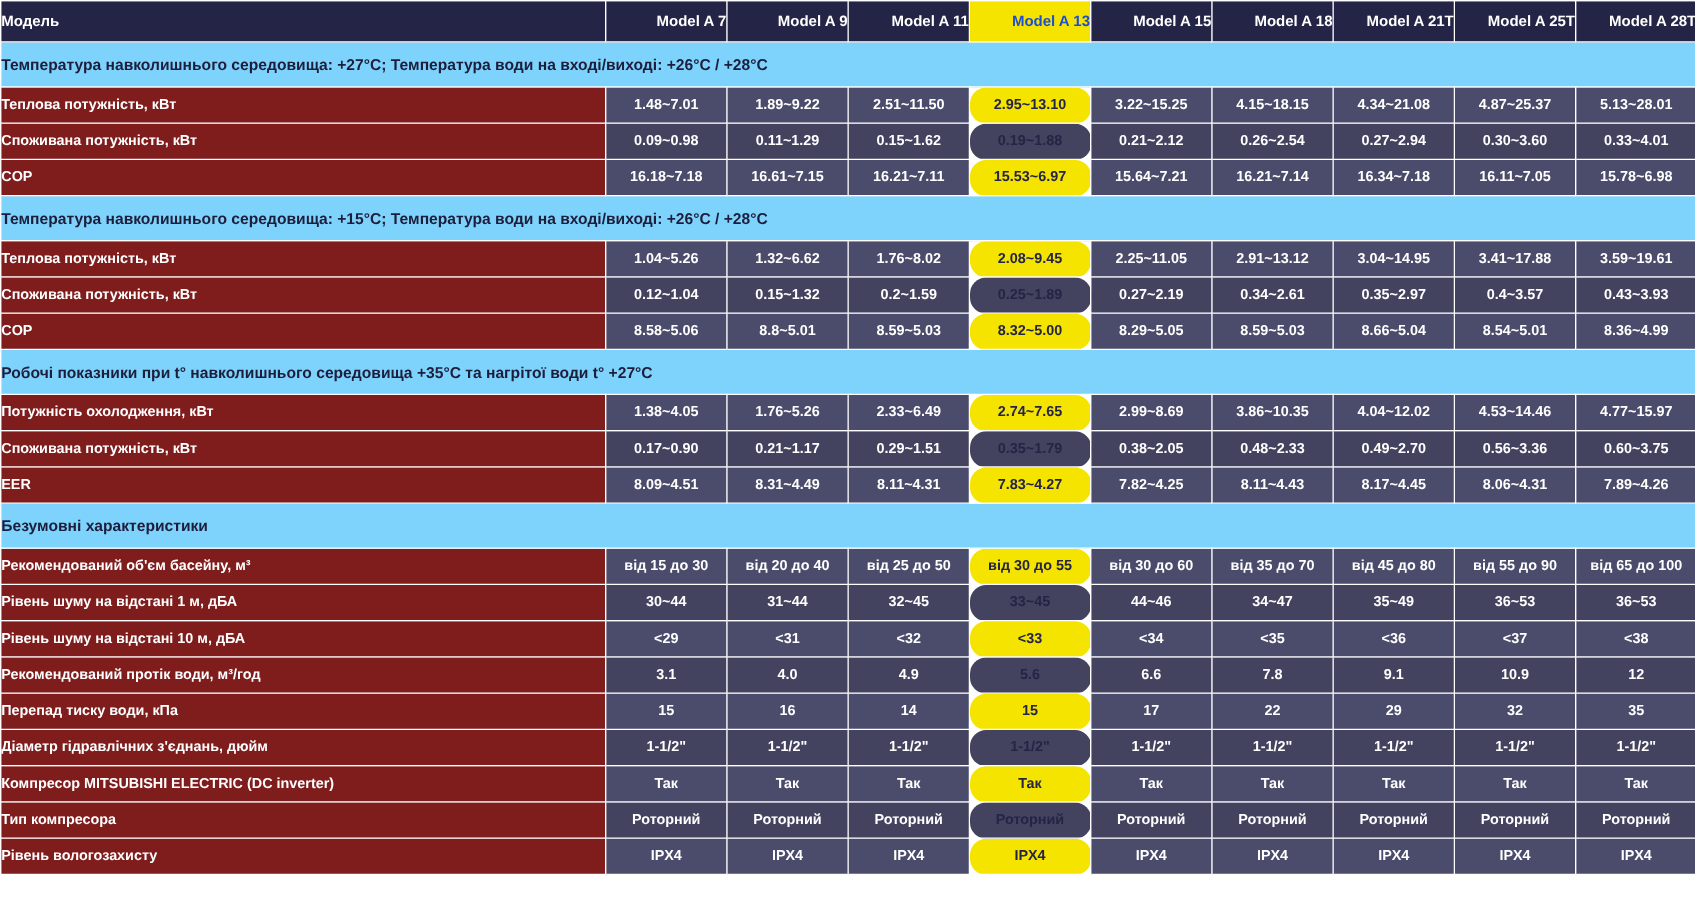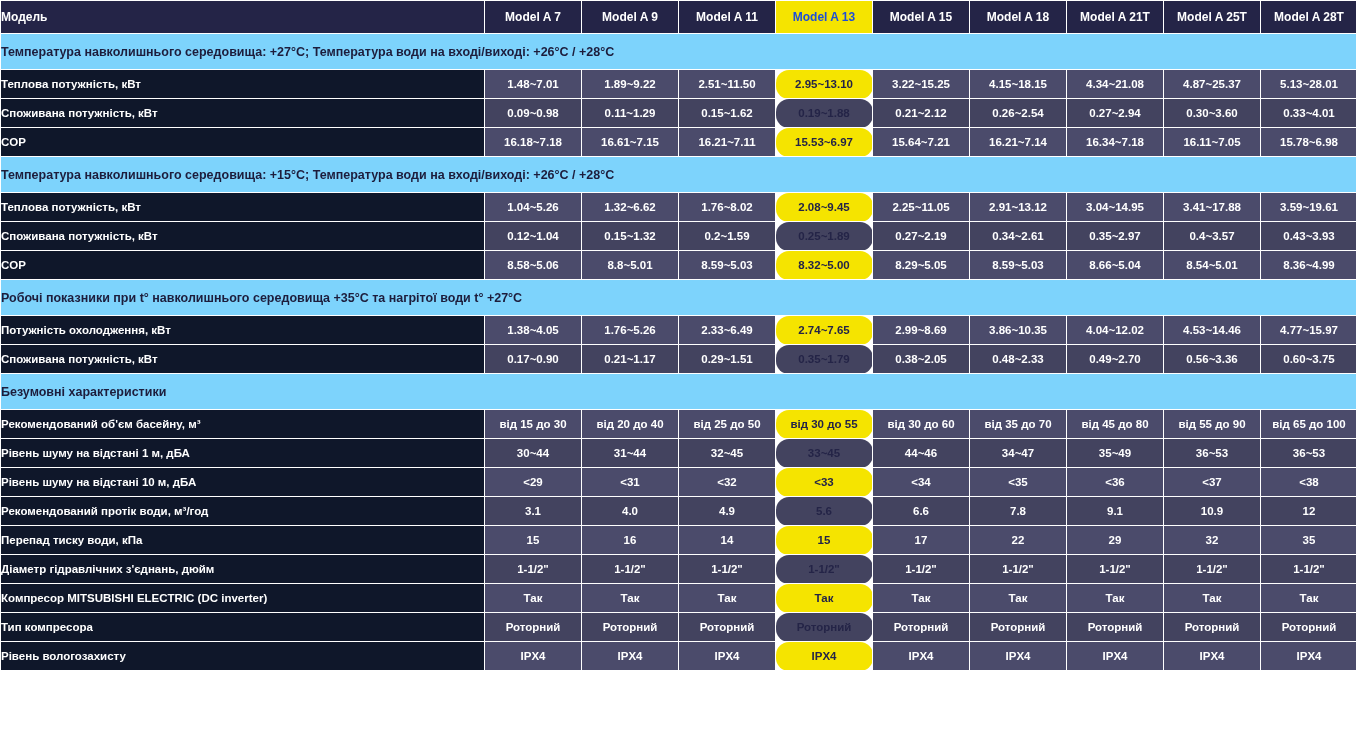--- a/index.html
+++ b/index.html
@@ -22,21 +22,21 @@
   
   col.c-label { width: 484px; }
   col.c-model { width: 97px; }
 
   .row-header td {
     background: #242447;
     color: #ffffff;
     font-weight: bold;
     font-size: 12px;
     height: 33px;
-    text-align: center;
+    text-align: right;
     vertical-align: middle;
   }
   .row-header td.label {
     text-align: left;
     padding-left: 12px;
   }
   .row-header td.hl {
     background: #f5e400;
     color: #1d4ed8;
   }
@@ -52,21 +52,21 @@
     border: none;
   }
 
   .data-row td {
     height: 29px;
     font-size: 11.5px;
     vertical-align: middle;
     text-align: center;
   }
   .data-row td.label {
-    background: #0f172a;
+    background: #7f1d1d;
     color: #ffffff;
     text-align: left;
     padding-left: 12px;
     font-weight: bold;
     font-size: 11.5px;
   }
   .data-row td.val {
     background: #4b4b6b;
     color: #ffffff;
     font-weight: bold;
@@ -207,20 +207,32 @@
         <td class="val">0.17~0.90</td>
         <td class="val">0.21~1.17</td>
         <td class="val">0.29~1.51</td>
         <td class="val hl">0.35~1.79</td>
         <td class="val">0.38~2.05</td>
         <td class="val">0.48~2.33</td>
         <td class="val">0.49~2.70</td>
         <td class="val">0.56~3.36</td>
         <td class="val">0.60~3.75</td>
       </tr>
+      <tr class="data-row">
+        <td class="label">EER</td>
+        <td class="val">8.09~4.51</td>
+        <td class="val">8.31~4.49</td>
+        <td class="val">8.11~4.31</td>
+        <td class="val hl">7.83~4.27</td>
+        <td class="val">7.82~4.25</td>
+        <td class="val">8.11~4.43</td>
+        <td class="val">8.17~4.45</td>
+        <td class="val">8.06~4.31</td>
+        <td class="val">7.89~4.26</td>
+      </tr>
       <tr class="section-title">
         <td colspan="10">Безумовні характеристики</td>
       </tr>
       <tr class="data-row">
         <td class="label">Рекомендований об'єм басейну, м³</td>
         <td class="val">від 15 до 30</td>
         <td class="val">від 20 до 40</td>
         <td class="val">від 25 до 50</td>
         <td class="val hl">від 30 до 55</td>
         <td class="val">від 30 до 60</td>

